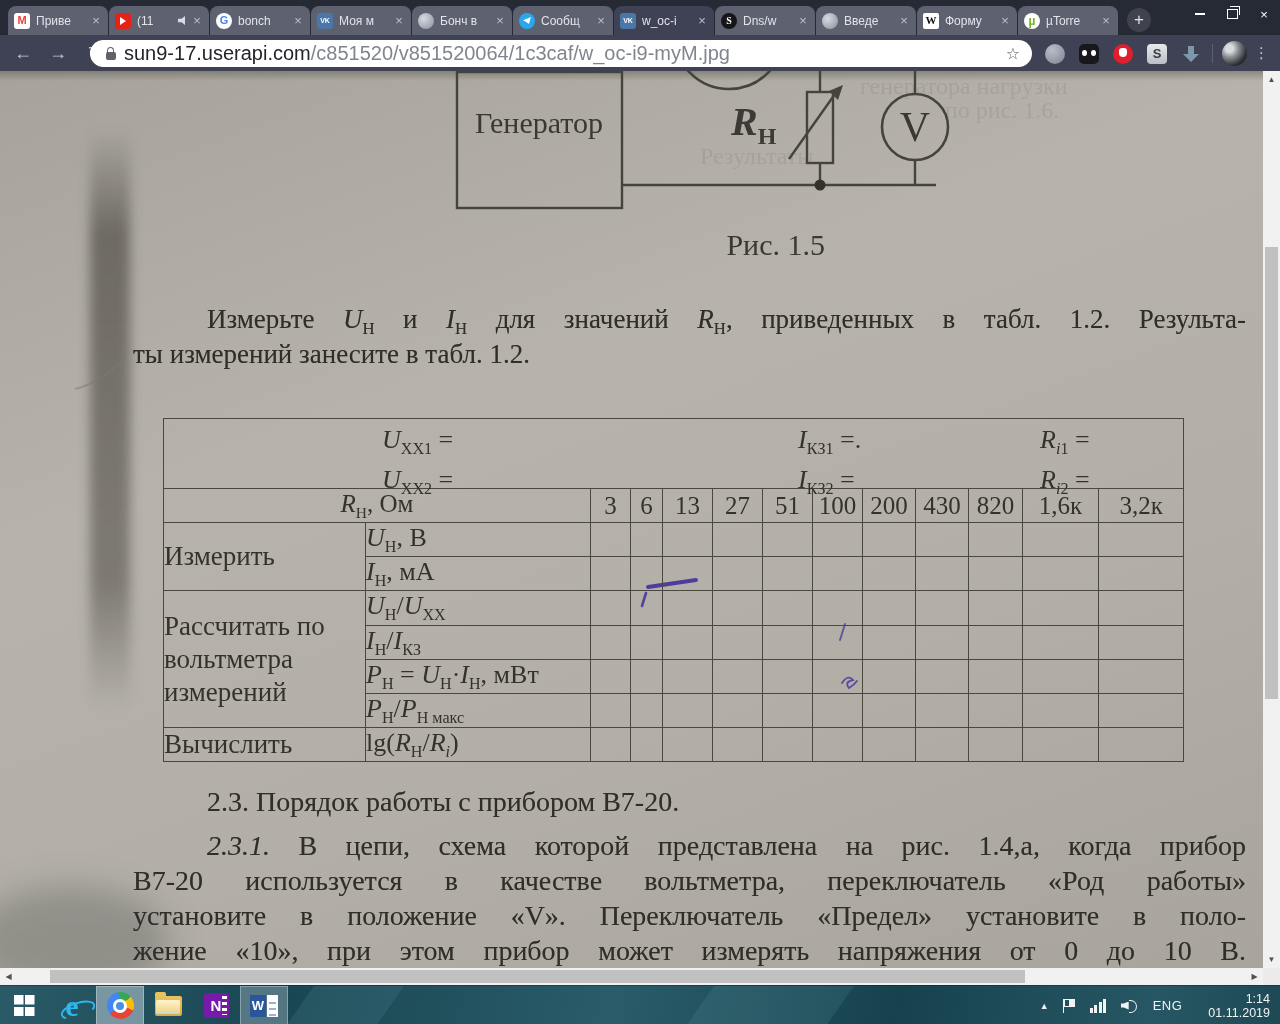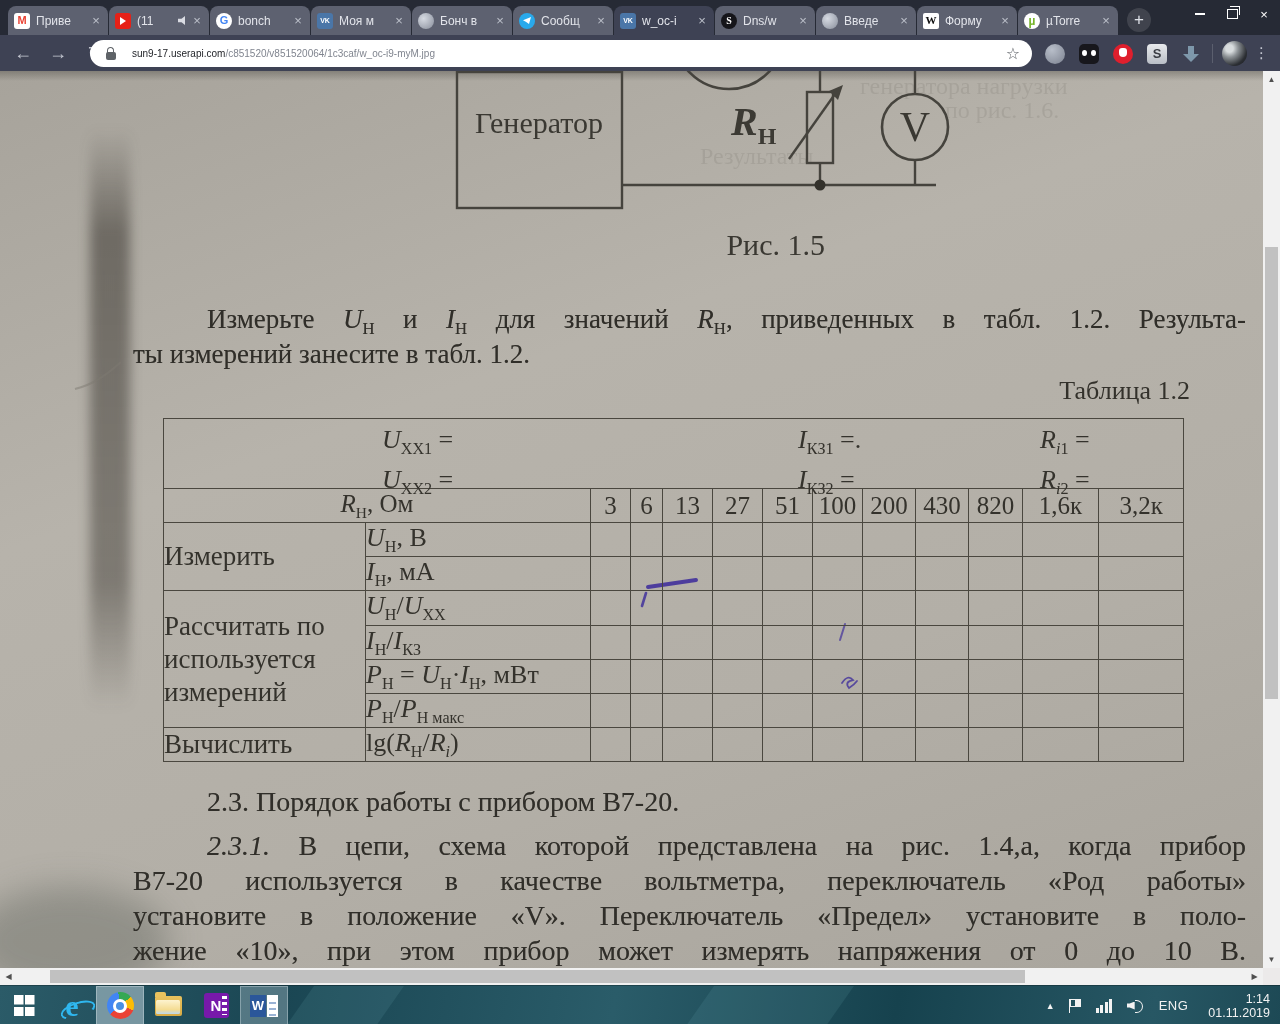--- a/index.html
+++ b/index.html
@@ -38,21 +38,21 @@
   .wc .restbox{width:9px;height:8px;border:1.4px solid #fff;position:relative;}
   .wc .restbox::before{content:"";position:absolute;left:2px;top:-4px;width:9px;height:8px;border:1.4px solid #fff;border-bottom:none;border-left:none;}
 
   #toolbar{position:absolute;left:0;top:35px;width:1280px;height:36px;background:#3e4254;}
   .navbtn{position:absolute;top:6px;width:26px;height:24px;color:#c3c6d0;font-size:18px;text-align:center;line-height:24px;}
   #omnibox{position:absolute;left:90px;top:5px;width:942px;height:27px;border-radius:14px;background:#fff;
     display:flex;align-items:center;}
   .lock{position:relative;width:10px;height:8px;background:#5f6368;border-radius:2px;margin:4px 8px 0 16px;}
   .lock::before{content:"";position:absolute;left:1.4px;top:-5px;width:7px;height:6px;border:1.6px solid #5f6368;
     border-bottom:none;border-radius:4px 4px 0 0;box-sizing:border-box;}
-  .url{font-size:10px;white-space:nowrap;margin-left:8px;}
+  .url{font-size:20px;white-space:nowrap;}
   .url .dom{color:#23252a;}
   .url .path{color:#80858f;}
   #star{margin-left:auto;margin-right:12px;color:#5f6368;font-size:16px;}
   .ext{position:absolute;top:9px;width:20px;height:20px;}
   .ext-globe{background:radial-gradient(circle at 35% 30%,#b8bec9,#7c8290);border-radius:50%;}
   .ext-eyes{background:#17171c;border-radius:5px;}
   .ext-eyes::before,.ext-eyes::after{content:"";position:absolute;top:6px;width:5px;height:6px;border-radius:50%;background:#fff;}
   .ext-eyes::before{left:3px;} .ext-eyes::after{right:3px;}
   .ext-hand{background:#df1f2d;border-radius:50%;}
   .ext-hand::before{content:"";position:absolute;left:6px;top:4px;width:8px;height:9px;background:#fff;border-radius:3px 3px 4px 4px;}
@@ -151,21 +151,21 @@
     background:linear-gradient(90deg,transparent 0 45%,#f2f2f2 45%);}
   .sig{display:flex;align-items:flex-end;height:14px;margin-right:13px;}
   .sig i{display:block;width:3px;background:#f2f2f2;margin-right:1.5px;}
   .sig i:nth-child(1){height:5px;} .sig i:nth-child(2){height:8px;}
   .sig i:nth-child(3){height:11px;} .sig i:nth-child(4){height:14px;}
   .spk{position:relative;width:18px;height:14px;margin-right:14px;}
   .spk::before{content:"";position:absolute;left:0;top:3px;width:8px;height:8px;background:#f2f2f2;
     clip-path:polygon(0 25%,38% 25%,100% 0,100% 100%,38% 75%,0 75%);}
   .spk::after{content:"";position:absolute;left:8px;top:1px;width:7px;height:11px;border:1.6px solid #f2f2f2;
     border-left:none;border-top-right-radius:9px;border-bottom-right-radius:9px;border-top-left-radius:0;}
-  #lang{font-size:13px;margin-right:20px;letter-spacing:.5px;}
+  #lang{font-size:13px;margin-right:26px;letter-spacing:.5px;}
   #clock{text-align:right;font-size:12.5px;line-height:14px;margin-right:4px;}
 </style>
 </head>
 <body>
 
 <div id="screen">
 
   <div id="tabstrip">
     <div id="tabs">
         <div class="tab">
@@ -291,21 +291,20 @@
         <path d="M842,612 q6,-9 11,-3 q-9,2 -4,8 q5,-3 8,-7" stroke-width="1.8" opacity="0.8"></path>
       </g>
       <path d="M75,318 q22,-5 46,-27" stroke="#7e7a72" stroke-width="2.2" fill="none" opacity="0.5"></path>
     </svg>
 
     <div class="rlabel"><i>R</i><sub>Н</sub></div>
     <div class="figcap">Рис. 1.5</div>
 
     <div class="bodyline j ind" style="top:231px">Измерьте <i>U</i><sub>Н</sub> и <i>I</i><sub>Н</sub> для значений <i>R</i><sub>Н</sub>, приведенных в табл. 1.2. Результа-</div>
     <div class="bodyline" style="top:266px">ты измерений занесите в табл. 1.2.</div>
-    <div class="tablecap">Таблица 1.2</div>
 
     <table id="labtable">
       <colgroup>
         <col style="width:202px">
           <col style="width:225px">
           <col style="width:40px">
           <col style="width:32px">
         <col style="width:50px">
           <col style="width:50px">
           <col style="width:50px">
@@ -361,21 +360,21 @@
             <td></td>
             <td></td>
             <td></td>
             <td></td>
             <td></td>
             <td></td>
             <td></td>
             <td></td>
           </tr>
       <tr style="height:33px">
-        <td class="grplabel" rowspan="4"><span>Рассчитать по</span><br><span>используется</span><br><span>измерений</span></td>
+        <td class="grplabel" rowspan="4"><span>Рассчитать по</span><br><span>вольтметра</span><br><span>измерений</span></td>
         <td class="frm"><i>U</i><sub>Н</sub>/<i>U</i><sub>XX</sub></td>
       <td></td>
             <td></td>
             <td></td>
             <td></td>
             <td></td>
             <td></td>
             <td></td>
             <td></td>
             <td></td>

